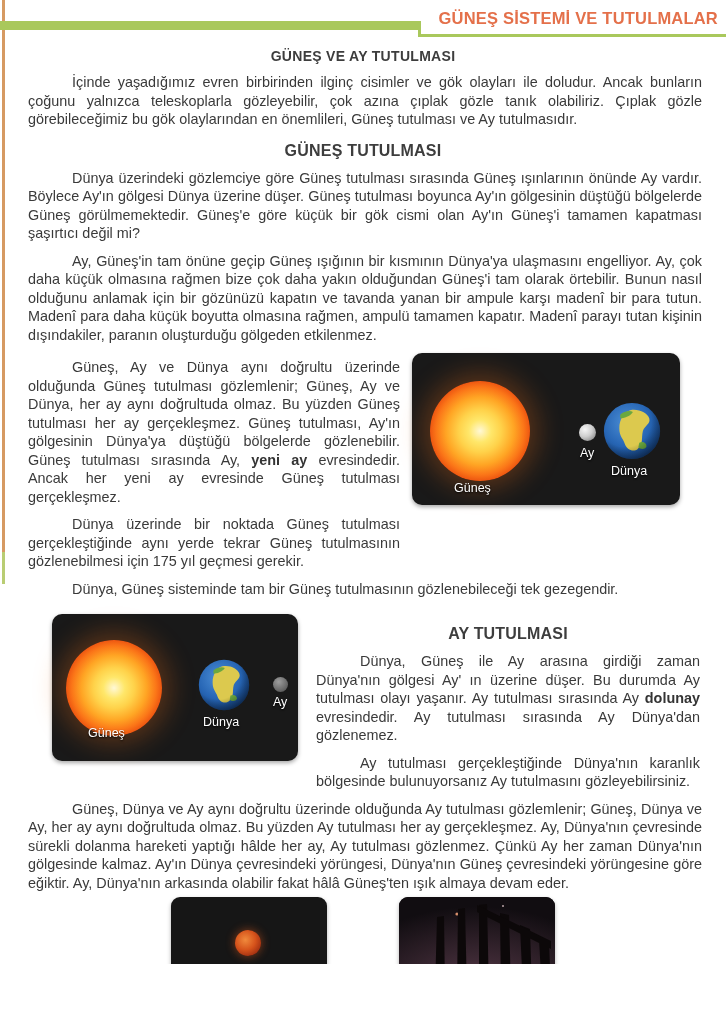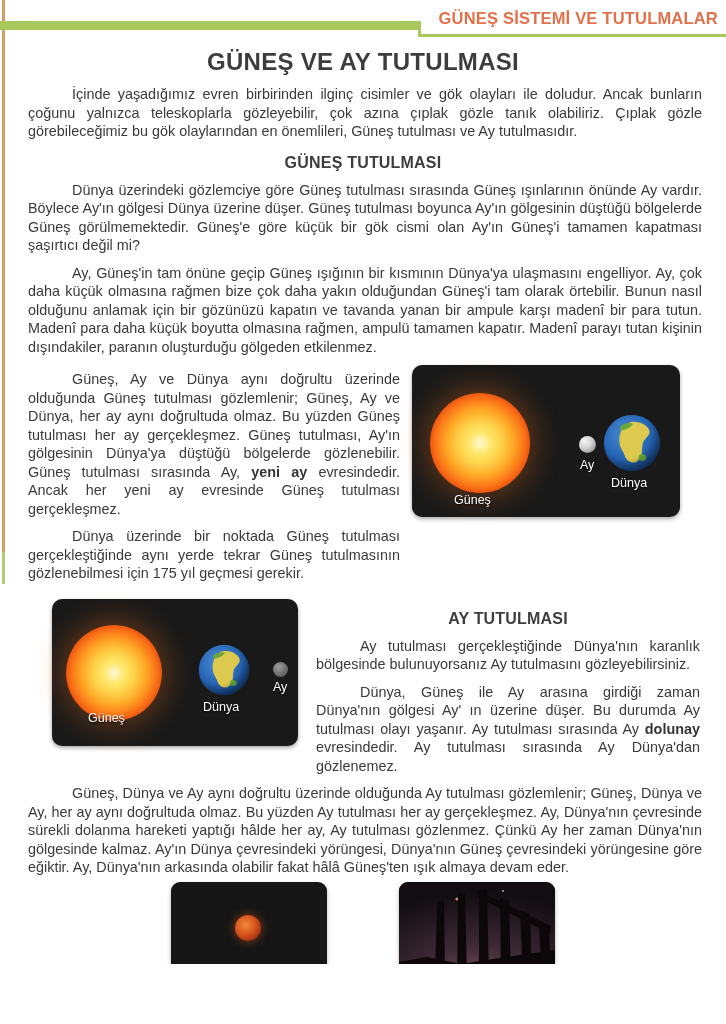--- a/index.html
+++ b/index.html
@@ -12,21 +12,21 @@
   .left-line-green{position:absolute;left:2px;top:552px;width:3px;height:32px;background:#b9cd73;}
   
   .green-thick{position:absolute;left:0;top:21px;width:421px;height:9px;background:#a9c85c;}
   .green-step{position:absolute;left:418px;top:21px;width:3px;height:16px;background:#a9c85c;}
   .green-thin{position:absolute;left:418px;top:34px;width:308px;height:3px;background:#a9c85c;}
   .unit-header{
     position:absolute;right:8px;top:9px;width:420px;text-align:right;
     color:#e4704a;font-weight:bold;font-size:16.5px;letter-spacing:.2px;
   }
   .content{position:absolute;left:0;top:40px;width:726px;}
-  h1.title{margin:8px 0 0 0;text-align:center;font-size:24px;color:#3d3d3d;letter-spacing:.3px;}
+  h1.title{margin:8px 0 0 0;text-align:center;font-size:14px;color:#3d3d3d;letter-spacing:.3px;}
   h2.sec{margin:13px 0 0 0;text-align:center;font-size:16px;color:#3d3d3d;letter-spacing:.2px;}
   p.body{
     margin:9px 24px 0 28px;font-size:14.4px;line-height:18.5px;text-align:justify;
     text-indent:44px;
   }
   .rowA{display:flex;margin:5px 46px 0 28px;gap:12px;}
   .rowA .txtcol{flex:1;}
   .rowA .txtcol p{margin-left:0;margin-right:0;}
   .rowB{display:flex;margin:16px 26px 0 52px;gap:18px;}
   .rowB .txtcol{flex:1;}
@@ -139,20 +139,21 @@
           <path d="M19 14 C23 10 30 9 33 11 C30 16 23 18 19 18 Z" fill="#6aa83f"></path>
           <path d="M40 45 C44 43 48 45 48 49 C46 53 41 52 39 50 Z" fill="#6aa83f"></path>
           <circle cx="32" cy="32" r="31" fill="url(#shade1)"></circle>
         </svg>
         <span class="dlabel lbl-sun">Güneş</span>
         <span class="dlabel lbl-moon">Ay</span>
         <span class="dlabel lbl-earth">Dünya</span>
       </div>
     </div>
 
+    <p class="body note">Dünya, Güneş sisteminde tam bir Güneş tutulmasının gözlenebileceği tek gezegendir.</p>
 
     <div class="rowB">
       <div class="diagram d2">
         <div class="sun"></div>
         <svg class="earth" viewBox="0 0 64 64">
           <defs>
             <radialGradient id="sea2" cx="40%" cy="35%" r="75%">
               <stop offset="0%" stop-color="#4d8fd6"></stop>
                 <stop offset="55%" stop-color="#2766b5"></stop>
                 <stop offset="100%" stop-color="#123f7e"></stop>
@@ -168,22 +169,22 @@
           <path d="M40 45 C44 43 48 45 48 49 C46 53 41 52 39 50 Z" fill="#6aa83f"></path>
           <circle cx="32" cy="32" r="31" fill="url(#shade2)"></circle>
         </svg>
         <div class="moon-dark"></div>
         <span class="dlabel lbl-sun">Güneş</span>
         <span class="dlabel lbl-earth">Dünya</span>
         <span class="dlabel lbl-moon">Ay</span>
       </div>
       <div class="txtcol">
         <h2 class="sec">AY TUTULMASI</h2>
+        <p class="body"><span>Dünya, Güneş ile Ay arasına girdiği zaman Dünya'nın gölgesi Ay' ın üzerine düşer. Bu durumda Ay tutulması olayı yaşanır. Ay tutulması sırasında Ay </span><b>dolunay</b><span> evresindedir. Ay tutulması sırasında Ay Dünya'dan gözlenemez.</span></p>
         <p class="body">Ay tutulması gerçekleştiğinde Dünya'nın karanlık bölgesinde bulunuyorsanız Ay tutulmasını gözleyebilirsiniz.</p>
-        <p class="body"><span>Dünya, Güneş ile Ay arasına girdiği zaman Dünya'nın gölgesi Ay' ın üzerine düşer. Bu durumda Ay tutulması olayı yaşanır. Ay tutulması sırasında Ay </span><b>dolunay</b><span> evresindedir. Ay tutulması sırasında Ay Dünya'dan gözlenemez.</span></p>
       </div>
     </div>
 
     <p class="body">Güneş, Dünya ve Ay aynı doğrultu üzerinde olduğunda Ay tutulması gözlemlenir; Güneş, Dünya ve Ay, her ay aynı doğrultuda olmaz. Bu yüzden Ay tutulması her ay gerçekleşmez. Ay, Dünya'nın çevresinde sürekli dolanma hareketi yaptığı hâlde her ay, Ay tutulması gözlenmez. Çünkü Ay her zaman Dünya'nın gölgesinde kalmaz. Ay'ın Dünya çevresindeki yörüngesi, Dünya'nın Güneş çevresindeki yörüngesine göre eğiktir. Ay, Dünya'nın arkasında olabilir fakat hâlâ Güneş'ten ışık almaya devam eder.</p>
 
     <div class="photos">
       <div class="photo blood">
         <div class="blood-moon"></div>
       </div>
       <div class="photo ruins">

